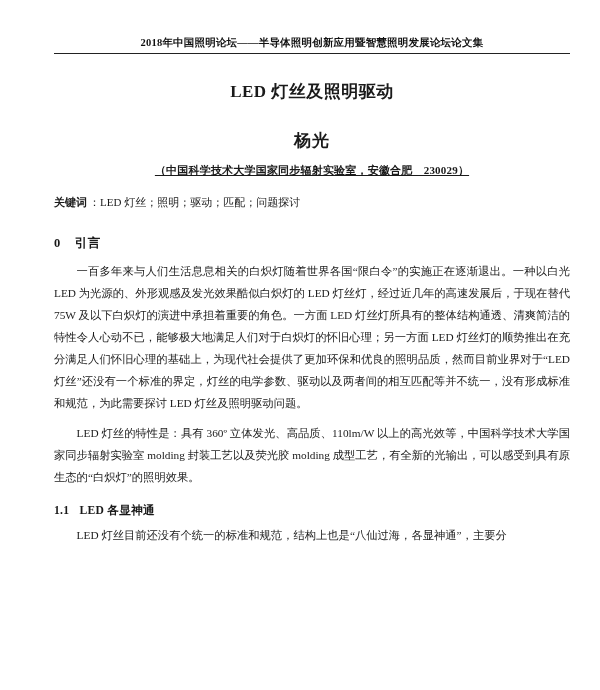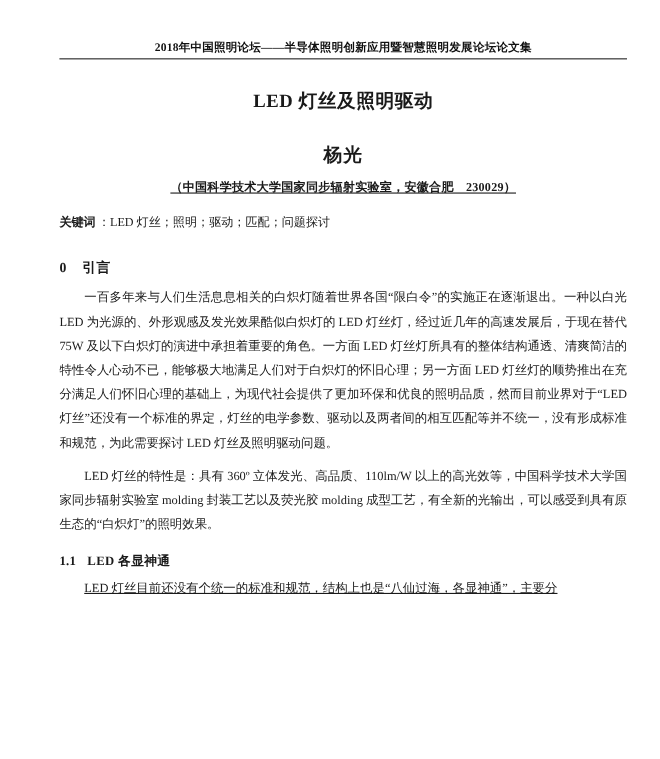--- a/index.html
+++ b/index.html
@@ -99,21 +99,20 @@
   p.body {
     font-size: 11.3px;
     line-height: 1.95;
     margin: 8px 0 0 0;
     text-align: justify;
     text-justify: inter-ideograph;
     text-indent: 2em;
   }
   p.body.tight {
     margin-top: 6px;
-    text-decoration: underline;
   }
 </style>
 </head>
 <body>
 
 <div class="page">
 
   <div class="running-head">2018年中国照明论坛——半导体照明创新应用暨智慧照明发展论坛论文集</div>
   <hr class="head-rule">
 

